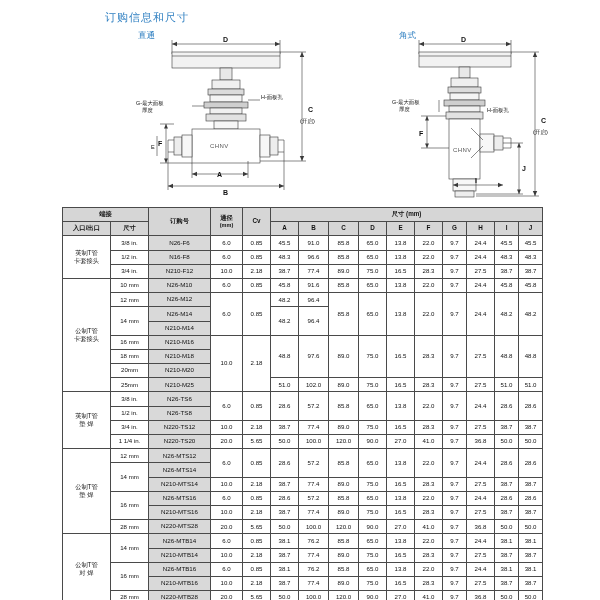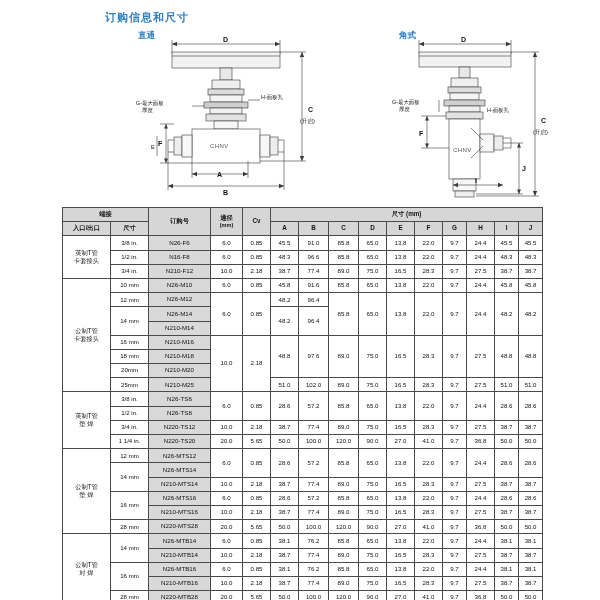--- a/index.html
+++ b/index.html
@@ -9,32 +9,32 @@
     font-family:"Liberation Sans","DejaVu Sans",sans-serif;
     color:#111;
     overflow:hidden;
     position:relative;
   }
   .page{position:relative;width:600px;height:600px;}
 
   
   .title{
     position:absolute;left:105px;top:10px;
-    font-size:11px;font-weight:bold;color:#2e7fc1;
+    font-size:11px;font-weight:normal;color:#2e7fc1;
     letter-spacing:1px;
   }
 
   
   .diagrams{position:absolute;left:0;top:28px;width:600px;height:172px;}
   .diag{position:absolute;top:0;height:172px;}
   .diag.left{left:130px;width:200px;}
   .diag.right{left:355px;width:200px;margin-left:36px;}
   .diag-label{
     position:absolute;left:8px;top:2px;
-    font-size:8.5px;font-weight:bold;color:#2e7fc1;
+    font-size:8.5px;font-weight:normal;color:#2e7fc1;
   }
   .dsvg{position:absolute;left:0;top:0;}
 
   
   .tbl-wrap{position:absolute;left:62px;top:207px;width:477px;}
   table.spec{
     border-collapse:collapse;
     width:477px;
     table-layout:fixed;
     font-size:6.1px;

